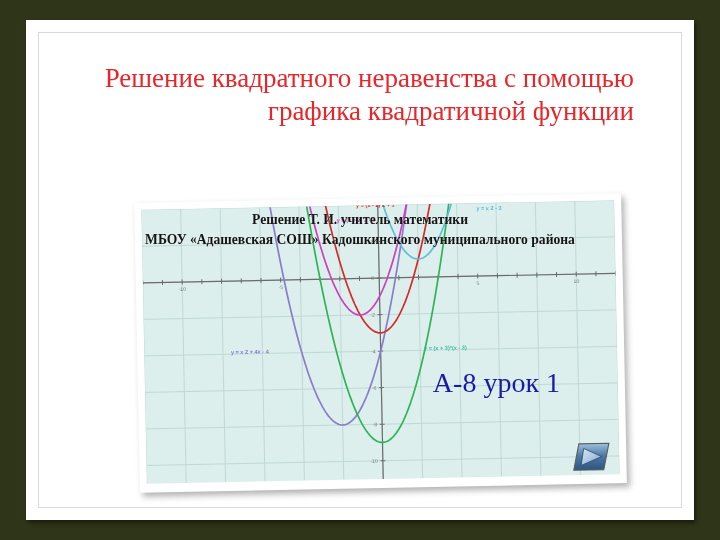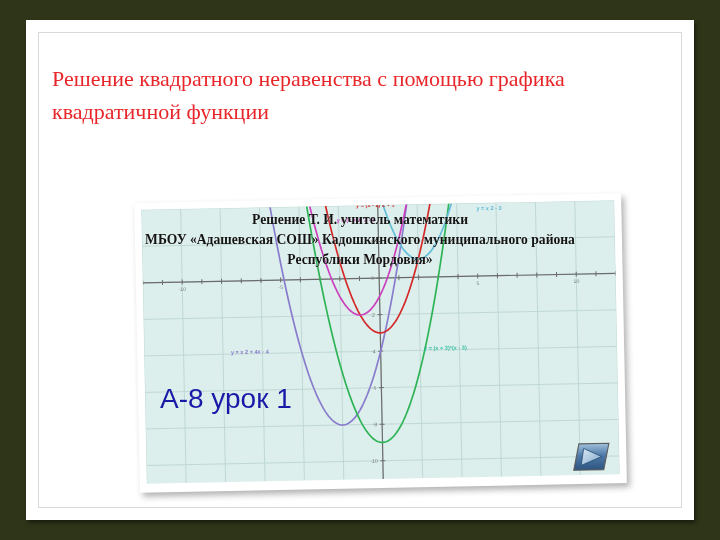--- a/index.html
+++ b/index.html
@@ -43,23 +43,23 @@
     border: 1px solid #d9d9d9;
     pointer-events: none;
   }
 
   
   #title {
     position: absolute;
     left: 52px;
     top: 62px;
     width: 582px;
-    text-align: left;
+    text-align: right;
     color: #e8262a;
-    font-size: 22px;
+    font-size: 27px;
     line-height: 33px;
     font-family: "Liberation Serif", serif;
     z-index: 40;
     white-space: pre-line;
   }
 
   
   #subtitle {
     position: absolute;
     left: 30px;
@@ -74,27 +74,27 @@
     z-index: 40;
     text-shadow: 0 0 1px rgba(255,255,255,.7);
   }
   #subtitle .ln { display: block; }
   #subtitle .ln2 { font-weight: bold; font-family: Liberation Serif, serif; }
 
   
   #lesson-label {
     position: absolute;
     left: 160px;
-    top: 382px;
+    top: 366px;
     width: 400px;
-    text-align: left;
+    text-align: right;
     color: #1a1aa8;
     font-size: 28px;
     line-height: 34px;
-    font-family: Liberation Sans, sans-serif;
+    font-family: Liberation Serif, serif;
     z-index: 40;
   }
 
   
   #graph-card {
     position: absolute;
     left: 137px;
     top: 198px;
     width: 487px;
     height: 290px;
@@ -233,18 +233,17 @@
         <polygon points="12,7 31,16 9,25" fill="url(#ptri)" stroke="#23456b" stroke-width="0.8"></polygon>
       </svg>
     </div>
   </div>
 
   <div id="title" class="nosel">Решение квадратного неравенства с помощью графика квадратичной функции</div>
 
   <div id="subtitle" class="nosel">
     <span class="ln">Решение Т. И. учитель математики</span>
     <span class="ln ln2">МБОУ «Адашевская СОШ» Кадошкинского муниципального района</span>
-    <span class="ln ln2">Республики Мордовия»</span>
   </div>
 
   <div id="lesson-label" class="nosel">А-8 урок 1</div>
 
 </div>
 
 </body></html>

